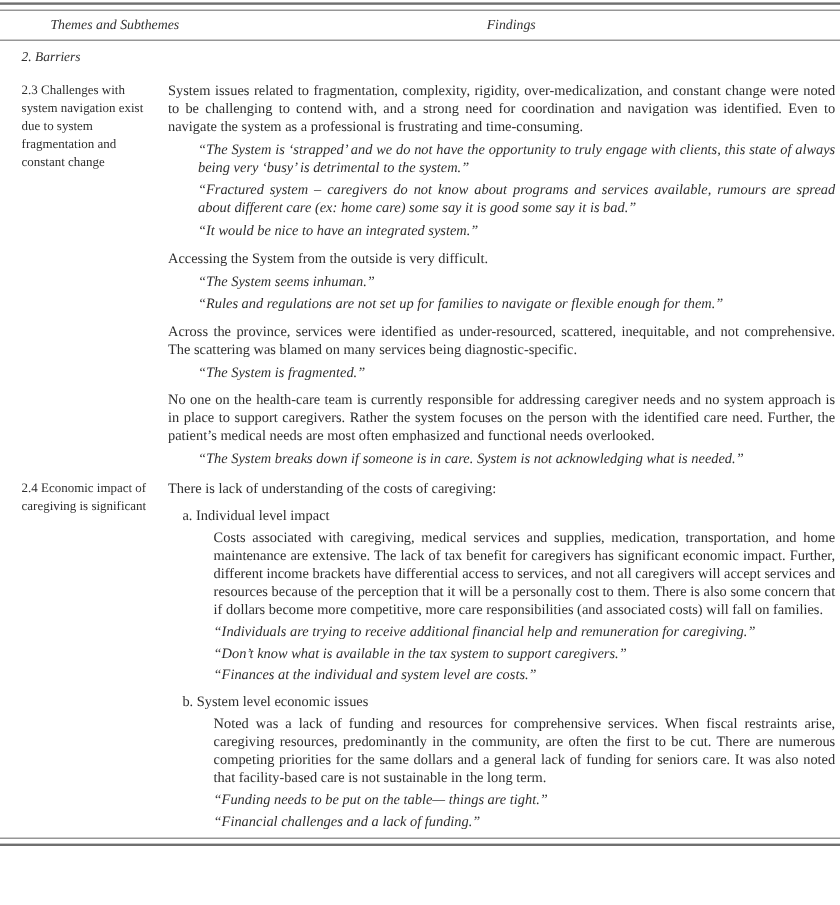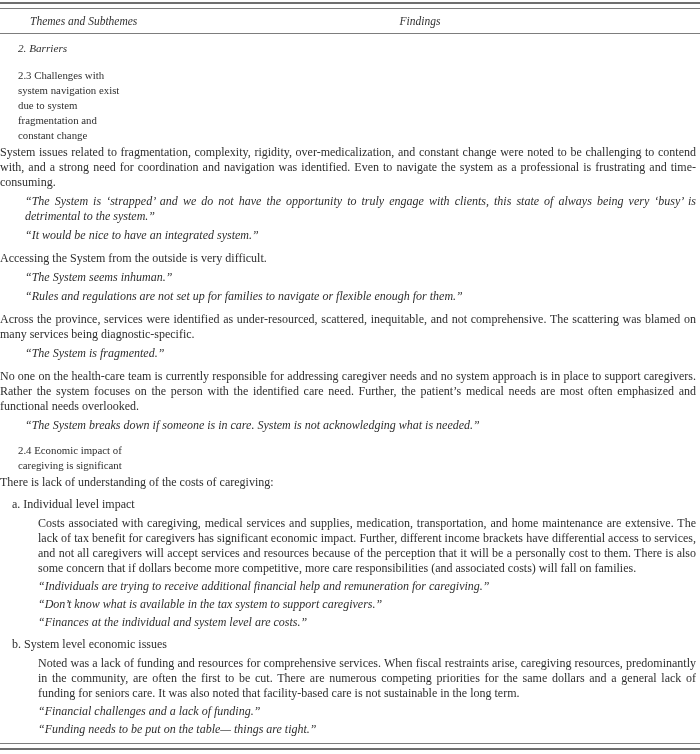--- a/index.html
+++ b/index.html
@@ -21,31 +21,32 @@
   .rule-thick { height: 2px; background: #6f6f6f; }
   .rule-gap { height: 4px; }
 
   .header-row {
     display: flex;
     align-items: center;
     font-style: italic;
     font-size: 11.5px;
     padding: 6px 0 6px 0;
     color: #303030;
+    margin-left: 12px;
   }
   .header-left { width: 140px; box-sizing: border-box; padding-left: 30px; }
   .header-right { flex: 1; text-align: center; }
 
   .section-label {
     font-style: italic;
     font-size: 11.2px;
     padding: 8px 0 4px 18px;
   }
 
-  .t-row { display: flex; margin-top: 8px; flex-direction: column; }
+  .t-row { display: flex; margin-top: 8px; }
   .t-row + .t-row { }
   .theme-cell {
     width: 140px;
     box-sizing: border-box;
     padding: 2px 12px 0 18px;
     font-size: 10.8px;
     line-height: 15px;
   }
   .findings-cell {
     flex: 1;
@@ -80,20 +81,21 @@
 
   <div class="rule"></div>
 
   <div class="section-label">2. Barriers</div>
 
   <div class="t-row">
     <div class="theme-cell">2.3 Challenges with system navigation exist due to system fragmentation and constant change</div>
     <div class="findings-cell">
       <div class="para">System issues related to fragmentation, complexity, rigidity, over-medicalization, and constant change were noted to be challenging to contend with, and a strong need for coordination and navigation was identified. Even to navigate the system as a professional is frustrating and time-consuming.</div>
       <div class="quote">“The System is ‘strapped’ and we do not have the opportunity to truly engage with clients, this state of always being very ‘busy’ is detrimental to the system.”</div>
+      <div class="quote">“Fractured system – caregivers do not know about programs and services available, rumours are spread about different care (ex: home care) some say it is good some say it is bad.”</div>
       <div class="quote">“It would be nice to have an integrated system.”</div>
       <div class="para">Accessing the System from the outside is very difficult.</div>
       <div class="quote">“The System seems inhuman.”</div>
       <div class="quote">“Rules and regulations are not set up for families to navigate or flexible enough for them.”</div>
       <div class="para">Across the province, services were identified as under-resourced, scattered, inequitable, and not comprehensive. The scattering was blamed on many services being diagnostic-specific.</div>
       <div class="quote">“The System is fragmented.”</div>
       <div class="para">No one on the health-care team is currently responsible for addressing caregiver needs and no system approach is in place to support caregivers. Rather the system focuses on the person with the identified care need. Further, the patient’s medical needs are most often emphasized and functional needs overlooked.</div>
       <div class="quote">“The System breaks down if someone is in care. System is not acknowledging what is needed.”</div>
     </div>
   </div>
@@ -102,22 +104,22 @@
     <div class="theme-cell">2.4 Economic impact of caregiving is significant</div>
     <div class="findings-cell">
       <div class="para">There is lack of understanding of the costs of caregiving:</div>
       <div class="item">a. Individual level impact</div>
       <div class="subpara">Costs associated with caregiving, medical services and supplies, medication, transportation, and home maintenance are extensive. The lack of tax benefit for caregivers has significant economic impact. Further, different income brackets have differential access to services, and not all caregivers will accept services and resources because of the perception that it will be a personally cost to them. There is also some concern that if dollars become more competitive, more care responsibilities (and associated costs) will fall on families.</div>
       <div class="subquote">“Individuals are trying to receive additional financial help and remuneration for caregiving.”</div>
       <div class="subquote">“Don’t know what is available in the tax system to support caregivers.”</div>
       <div class="subquote">“Finances at the individual and system level are costs.”</div>
       <div class="item">b. System level economic issues</div>
       <div class="subpara">Noted was a lack of funding and resources for comprehensive services. When fiscal restraints arise, caregiving resources, predominantly in the community, are often the first to be cut. There are numerous competing priorities for the same dollars and a general lack of funding for seniors care. It was also noted that facility-based care is not sustainable in the long term.</div>
+      <div class="subquote">“Funding needs to be put on the table— things are tight.”</div>
       <div class="subquote">“Financial challenges and a lack of funding.”</div>
-      <div class="subquote">“Funding needs to be put on the table— things are tight.”</div>
     </div>
   </div>
 
   <div class="bottom-rules">
     <div class="rule"></div>
     <div class="rule-gap"></div>
     <div class="rule-thick"></div>
   </div>
 
 </div>

